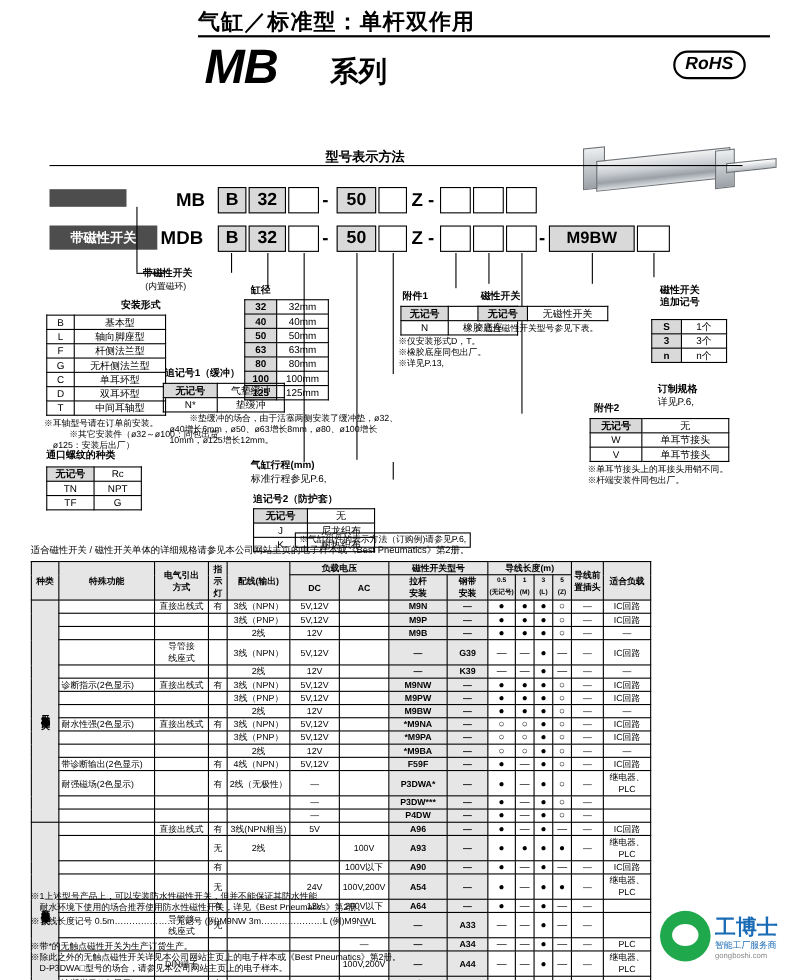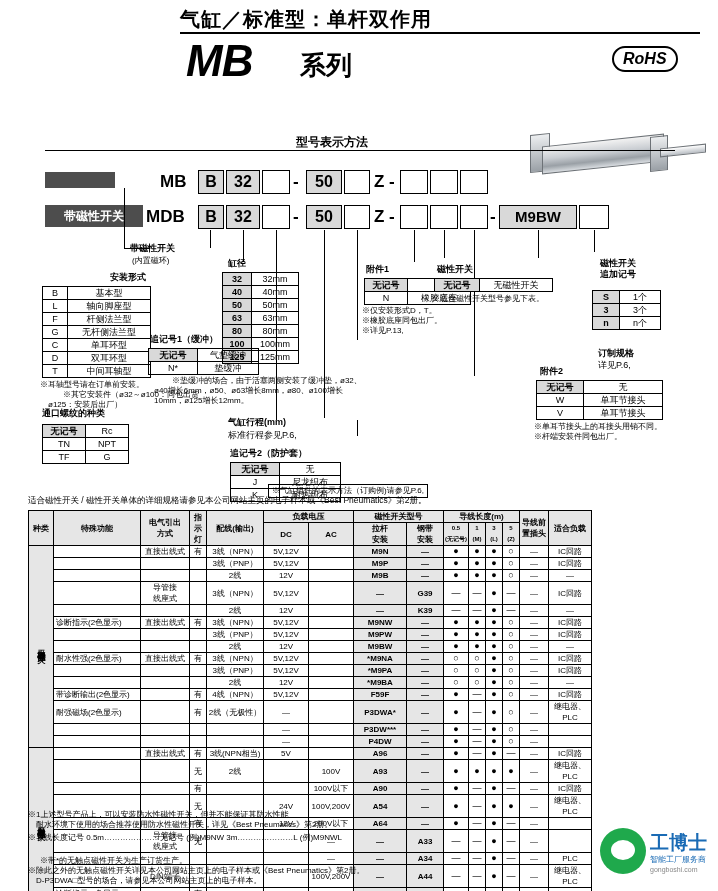--- a/index.html
+++ b/index.html
@@ -758,21 +758,21 @@
           <td class="dot">—</td>
           <td>—</td>
           <td style="white-space:pre-line"></td>
         </tr>
       </tbody>
   </table>
 
   <div class="ftnote" style="left:28px;top:810px;">※1上述型号产品上，可以安装防水性磁性开关，但并不能保证其防水性能</div>
   <div class="ftnote" style="left:28px;top:820px;">　耐水环境下使用的场合推荐使用防水性磁性开关，详见《Best Pneumatics》第2册。</div>
   <div class="ftnote" style="left:28px;top:833px;">※导线长度记号  0.5m…………………无记号    (例)M9NW      3m…………………L    (例)M9NWL</div>
-  <div class="ftnote" style="left:28px;top:856px;padding-left:12px;">※带*的无触点磁性开关为生产订货生产。</div>
+  <div class="ftnote" style="left:28px;top:856px;">※带*的无触点磁性开关为生产订货生产。</div>
   <div class="ftnote" style="left:28px;top:866px;">※除此之外的无触点磁性开关详见本公司网站主页上的电子样本或《Best Pneumatics》第2册。</div>
   <div class="ftnote" style="left:28px;top:876px;">　D-P3DWA□型号的场合，请参见本公司网站主页上的电子样本。</div>
 
   <div class="logo">
     <div class="c"></div>
     <div class="t1">工博士</div>
     <div class="t2">智能工厂服务商</div>
     <div class="t3">gongboshi.com</div>
   </div>
 

